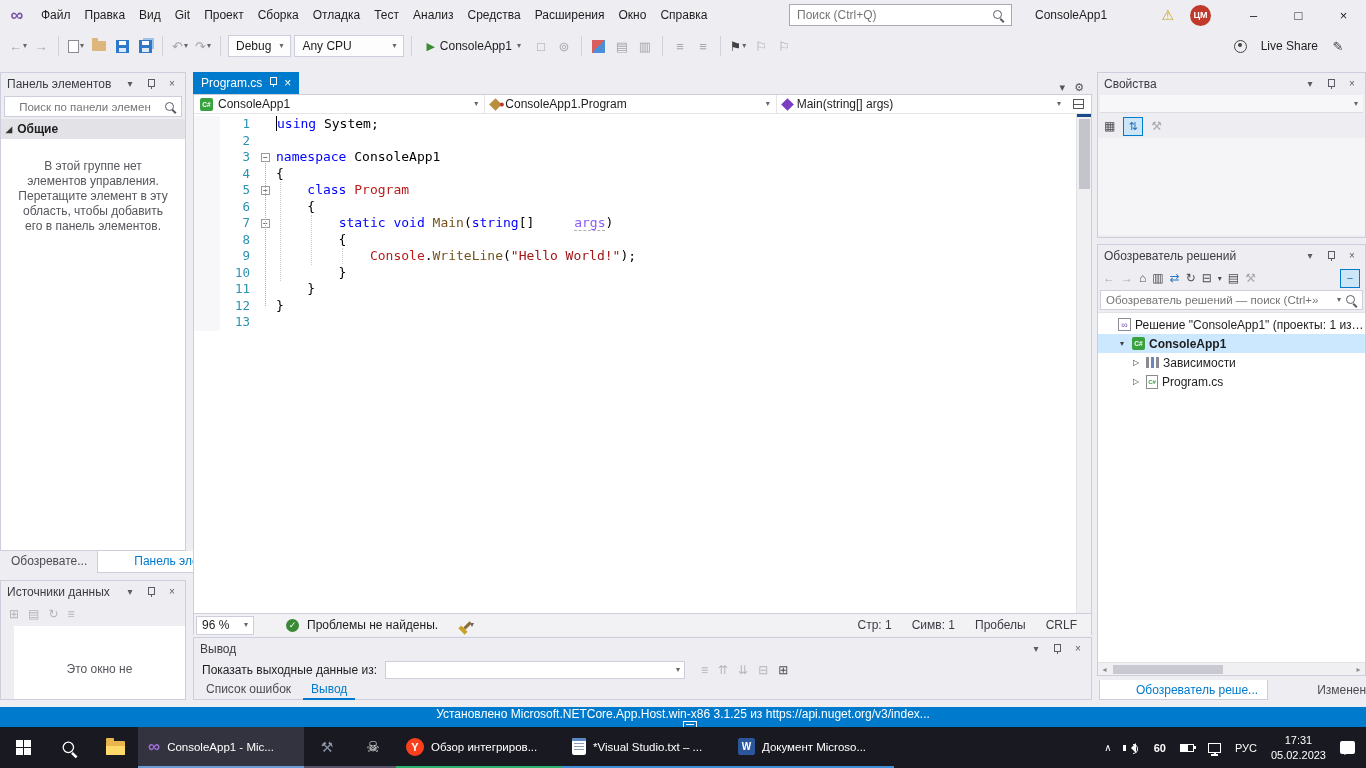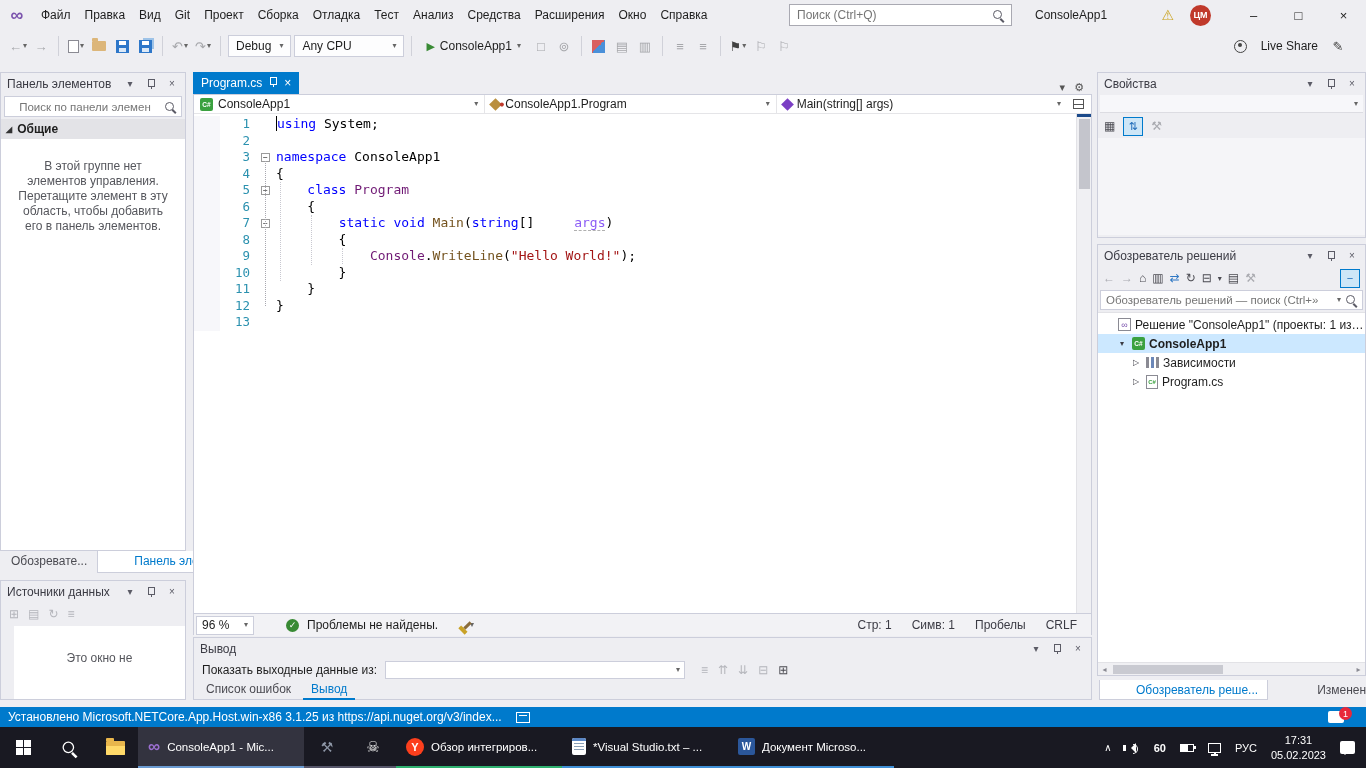--- a/index.html
+++ b/index.html
@@ -69,21 +69,21 @@
 .empty-text{width:150px;margin:0 auto;text-align:center;color:#55565c;line-height:15px;font-size:12px;}
 .side-tabs{position:absolute;display:flex;gap:1px;padding-left:2px;}
 .toolbox-tabs{left:0;top:551px;width:186px;height:22px;}
 .stab{padding:0 9px;line-height:20px;color:#4b4b52;white-space:nowrap;}
 .stab.active{background:#fff;color:#007acc;border:1px solid #cccedb;border-top:none;padding-left:36px;}
 
 
 .datasources{left:0;top:580px;width:186px;height:120px;}
 .icon-row{height:24px;display:flex;align-items:center;gap:9px;padding:0 8px;}
 .icon-row .ic{color:#b4b5bb;font-size:12px;}
-.ds-body{background:#fff;height:calc(100% - 45px);padding-top:25px;margin-left:13px;}
+.ds-body{background:#fff;height:calc(100% - 45px);padding-top:36px;margin-left:13px;}
 
 
 .editor{position:absolute;left:193px;top:72px;width:899px;height:563px;}
 .tabstrip{height:22px;display:flex;align-items:flex-end;}
 .doc-tab{height:22px;background:#007acc;color:#fff;display:flex;align-items:center;padding:0 8px;gap:6px;font-size:12px;}
 .tabstrip-right{margin-left:auto;display:flex;align-items:center;gap:9px;padding-right:8px;color:#555;font-size:11px;}
 .doc-frame{height:541px;background:#fff;border:1px solid #cccedb;}
 .navbar{height:19px;display:flex;border-bottom:1px solid #e5e5e8;background:#fff;}
 .nav-combo{flex:1;display:flex;align-items:center;gap:5px;padding:0 6px;border-right:1px solid #e5e5e8;font-size:12px;white-space:nowrap;overflow:hidden;}
 .nav-combo .chev{margin-left:auto;}
@@ -95,21 +95,21 @@
 .ic-class::after{content:"";position:absolute;right:-2px;top:-2px;width:4px;height:4px;border-radius:50%;background:#c0392b;}
 .ic-method{width:9px;height:9px;background:#7b3fc4;transform:rotate(45deg);display:inline-block;flex:none;}
 .code-area{position:relative;height:499px;background:#fff;overflow:hidden;padding-top:2px;}
 .code-row{display:flex;height:16.5px;line-height:16.5px;font-family:"DejaVu Sans Mono","Liberation Mono",monospace;font-size:13px;}
 .glyph-margin{width:26px;background:#f7f7fa;flex:none;}
 .line-number{width:36px;text-align:right;color:#2b91af;padding-right:6px;font-size:12.5px;flex:none;}
 .fold-col{width:20px;position:relative;flex:none;}
 .fold-box{position:absolute;left:5px;top:3.5px;width:9px;height:9px;border:1px solid #9b9b9b;background:#fff;font-size:8px;line-height:7px;text-align:center;color:#333;}
 .code-text{white-space:pre;}
 .tok-kw{color:#0000ff;}
-.tok-cls{color:#701a75;}
+.tok-cls{color:#b91c1c;}
 .tok-mth{color:#74531f;}
 .tok-pl{color:#000;}
 .tok-str{color:#a31515;}
 .tok-prm{color:#8b5cf6;border-bottom:1px dashed #b0b0b0;margin-left:32px;}
 .tok-caret{border-left:1.5px solid #000;}
 .guide{position:absolute;border-left:1px dotted #c8c8d0;width:0;}
 .g1{left:86px;top:68px;height:99px;}
 .g2{left:117px;top:101px;height:50px;}
 .g3{left:148px;top:134px;height:16px;}
 .fold-line{position:absolute;left:71px;top:47px;height:145px;border-left:1px dotted #a8a8b0;width:0;}
@@ -158,21 +158,21 @@
 .icon-csproj{width:13px;height:13px;background:#3aa13f;border-radius:2px;color:#fff;font-size:6.5px;font-weight:bold;display:inline-flex;align-items:center;justify-content:center;flex:none;}
 .icon-dependencies{width:13px;height:11px;background:linear-gradient(to right,#8a8a93 0 3px,transparent 3px 5px,#6b87b8 5px 8px,transparent 8px 10px,#8a8a93 10px 13px);flex:none;}
 .icon-csfile{width:12px;height:14px;background:#fff;border:1px solid #8a8a93;color:#3aa13f;font-size:6px;font-weight:bold;display:inline-flex;align-items:center;justify-content:center;flex:none;}
 .se-hscroll{height:13px;background:#f0f0f3;border-top:1px solid #e2e2e6;display:flex;align-items:center;}
 .se-hscroll .arr{width:13px;text-align:center;font-size:8px;color:#8a8a93;}
 .se-hthumb{height:9px;width:110px;background:#c9cad1;margin:0 2px;}
 .se-hspace{flex:1;}
 .right-tabs{left:1097px;top:680px;width:269px;height:20px;gap:40px;}
 
 
-.statusbar{position:absolute;left:0;top:707px;width:1366px;height:20px;background:#007acc;color:#fff;display:flex;align-items:center;padding:0 8px;font-size:12px;}
+.statusbar{position:absolute;left:0;top:707px;width:1366px;height:20px;background:#007acc;color:#fff;display:flex;align-items:center;padding:0 8px;font-size:12px;flex-direction:column;}
 .sb-win{width:14px;height:11px;border:1px solid #fff;margin-left:14px;position:relative;flex:none;}
 .sb-win::after{content:"";position:absolute;left:2px;top:2px;right:2px;height:1px;background: #fff;}
 .sb-bell{width:16px;height:12px;background:#fff;border-radius:2px;position:relative;margin-left:auto;margin-right:14px;flex:none;}
 .sb-badge{position:absolute;right:-8px;top:-4px;width:13px;height:13px;border-radius:50%;background:#e8283a;color:#fff;font-size:9px;display:flex;align-items:center;justify-content:center;}
 
 
 .taskbar{position:absolute;left:0;top:727px;width:1366px;height:41px;background:#191922;display:flex;align-items:stretch;color:#fff;}
 .sys-btn{width:46px;display:flex;align-items:center;justify-content:center;flex:none;}
 .win-logo{width:15px;height:15px;display:grid;grid-template-columns:7px 7px;grid-template-rows:7px 7px;gap:1px;}
 .win-logo span{background:#fff;}

